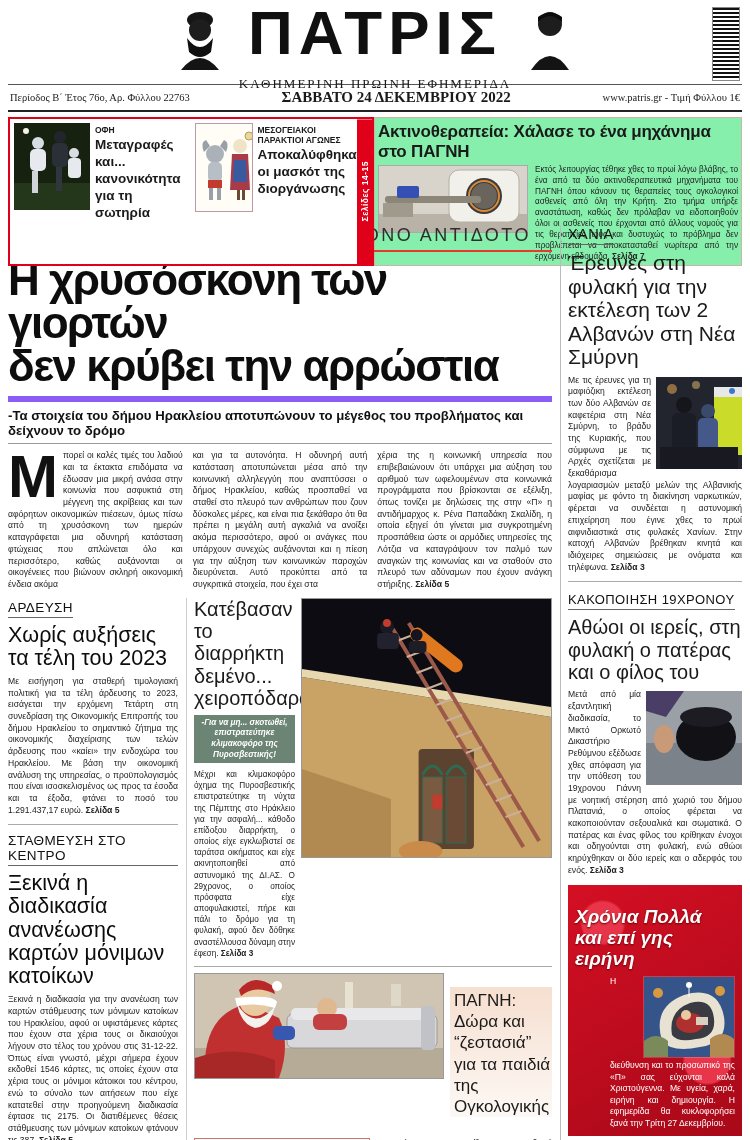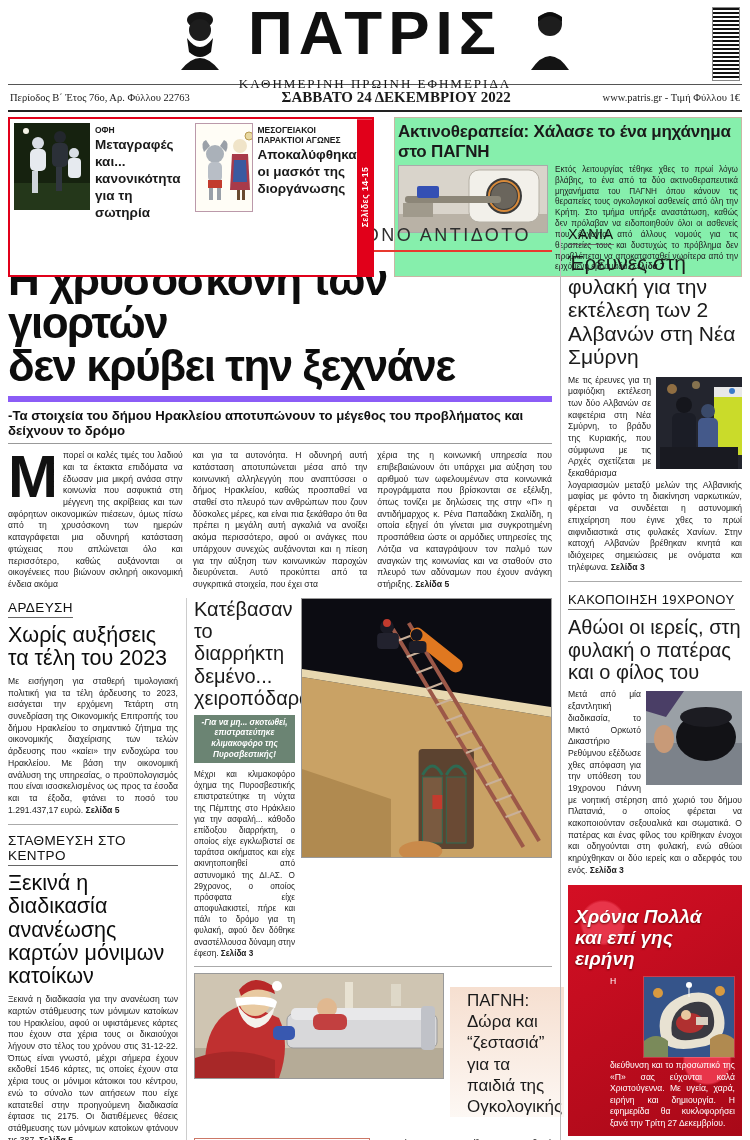--- a/index.html
+++ b/index.html
@@ -14,21 +14,21 @@
   .paper-sub{font-family:"Liberation Serif",serif;font-weight:normal;font-size:13px;letter-spacing:2px;margin-top:17px;}
   .portrait{width:50px;height:62px;}
   .barcode{position:absolute;right:2px;top:1px;width:26px;height:72px;border:1px solid #888;
            background:repeating-linear-gradient(180deg,#111 0 2px,#fff 2px 4px);}
   
   .dateline{border-top:1px solid #555;border-bottom:2.5px solid #222;display:flex;align-items:center;
             justify-content:space-between;font-family:"Liberation Serif",serif;font-size:10.5px;
             padding:4px 2px;}
   .dateline .mid{font-weight:bold;font-size:15px;}
   
-  .promo-row{display:grid;grid-template-columns:366px 1fr;column-gap:20px;height:101px;margin-top:5px;}
+  .promo-row{display:grid;grid-template-columns:366px 1fr;column-gap:0;height:101px;margin-top:5px;}
   .promo-left{border:2px solid #e1001a;background:#fff;display:flex;gap:5px;padding:4px 20px 4px 4px;
               position:relative;box-sizing:border-box;}
   .promo-tab{position:absolute;right:0;top:0;bottom:0;width:15px;background:#e1001a;color:#fff;
              writing-mode:vertical-rl;transform:rotate(180deg);font-size:8.5px;font-weight:bold;
              display:flex;align-items:center;justify-content:center;letter-spacing:.5px;}
   .pr-kicker{font-size:8.5px;font-weight:bold;margin-bottom:2px;}
   .pr-title{font-size:13.5px;font-weight:bold;line-height:1.25;}
   .promo-txt{flex:1;min-width:0;padding-top:2px;}
   .foot-photo{width:76px;height:87px;flex:none;}
   .mascot-box{width:56px;height:87px;flex:none;border:1px solid #b9a;background:#fffdf8;}
@@ -79,21 +79,21 @@
   .burglar{display:flex;gap:6px;}
   .burg-txt{width:101px;flex:none;}
   .burg-h{font-size:20px;line-height:1.12;font-weight:normal;margin:0 0 5px;}
   .burg-banner{background:#6b8473;color:#fff;font-size:8.2px;font-weight:bold;font-style:italic;
                text-align:center;padding:3px 2px;margin:4px 0 6px;line-height:1.3;}
   .burg-photo{flex:1;height:258px;border:1px solid #999;}
   
   .pagni-row{display:flex;gap:6px;margin-top:6px;}
   .pagni-photo{width:248px;height:104px;flex:none;border:1px solid #999;}
   .pagni-h{flex:1;font-size:17px;line-height:1.25;font-weight:normal;
-           background:linear-gradient(180deg,#f6dfd0,#fdf8f4);padding:3px 2px 0 17px;}
+           background:linear-gradient(180deg,#f6dfd0,#fdf8f4);padding:3px 2px 0 4px;}
   
   .mid-bottom{display:grid;grid-template-columns:176px 1fr;column-gap:8px;margin-top:6px;}
   .region{display:flex;flex-direction:column;height:300px;}
   .region-head{background:#fff;border:1px solid #c76;border-bottom:0;text-align:center;padding:2px 0 3px;}
   
   .pagni-body{font-size:8.6px;line-height:1.35;text-align:justify;color:#222;}
   .clearfix::after{content:"";display:block;clear:both;}
 </style>
 </head>
 <body>
@@ -203,21 +203,21 @@
     </div>
   </div>
 
   <div class="body-grid">
     <div class="body-left">
 
       <section>
         <div class="lead-kicker">Η ΚΟΙΝΩΝΙΚΗ ΑΛΛΗΛΕΓΓΥΗ ΤΟ ΜΟΝΟ ΑΝΤΙΔΟΤΟ</div>
         <h1 class="lead-h" style="margin:0">
           <span style="display:block">Η χρυσόσκονη των γιορτών</span>
-          <span style="display:block">δεν κρύβει την ξεχνάνε</span>
+          <span style="display:block">δεν κρύβει την αρρώστια</span>
         </h1>
         <div class="lead-sub">-Τα στοιχεία του δήμου Ηρακλείου αποτυπώνουν το μέγεθος του προβλήματος και δείχνουν το δρόμο</div>
         <div class="lead-cols">
           <div class="lead-col">
             <span class="dropcap">Μ</span>
             <span>πορεί οι καλές τιμές του λαδιού και τα έκτακτα επιδόματα να έδωσαν μια μικρή ανάσα στην κοινωνία που ασφυκτιά στη μέγγενη της ακρίβειας και των αφόρητων οικονομικών πιέσεων, όμως πίσω από τη χρυσόσκονη των ημερών καταγράφεται μια οδυνηρή κατάσταση φτώχειας που απλώνεται όλο και περισσότερο, καθώς αυξάνονται οι οικογένειες που βιώνουν σκληρή οικονομική ένδεια ακόμα</span>
           </div>
           <div class="lead-col"><span>και για τα αυτονόητα. Η οδυνηρή αυτή κατάσταση αποτυπώνεται μέσα από την κοινωνική αλληλεγγύη που αναπτύσσει ο δήμος Ηρακλείου, καθώς προσπαθεί να σταθεί στο πλευρό των ανθρώπων που ζουν δύσκολες μέρες, και είναι πια ξεκάθαρο ότι θα πρέπει η μεγάλη αυτή αγκαλιά να ανοίξει ακόμα περισσότερο, αφού οι ανάγκες που υπάρχουν συνεχώς αυξάνονται και η πίεση για την αύξηση των κοινωνικών παροχών διευρύνεται. Αυτό προκύπτει από τα συγκριτικά στοιχεία, που έχει στα</span></div>
           <div class="lead-col"><span>χέρια της η κοινωνική υπηρεσία που επιβεβαιώνουν ότι υπάρχει μια αύξηση του αριθμού των ωφελουμένων στα κοινωνικά προγράμματα που βρίσκονται σε εξέλιξη, όπως τονίζει με δηλώσεις της στην «Π» η αντιδήμαρχος κ. Ρένα Παπαδάκη Σκαλίδη, η οποία εξηγεί ότι γίνεται μια συγκροτημένη προσπάθεια ώστε οι αρμόδιες υπηρεσίες της Λότζια να καταγράψουν τον παλμό των αναγκών της κοινωνίας και να σταθούν στο πλευρό των αδύναμων που έχουν ανάγκη στήριξης.</span>
             <span class="pageref">Σελίδα 5</span>

